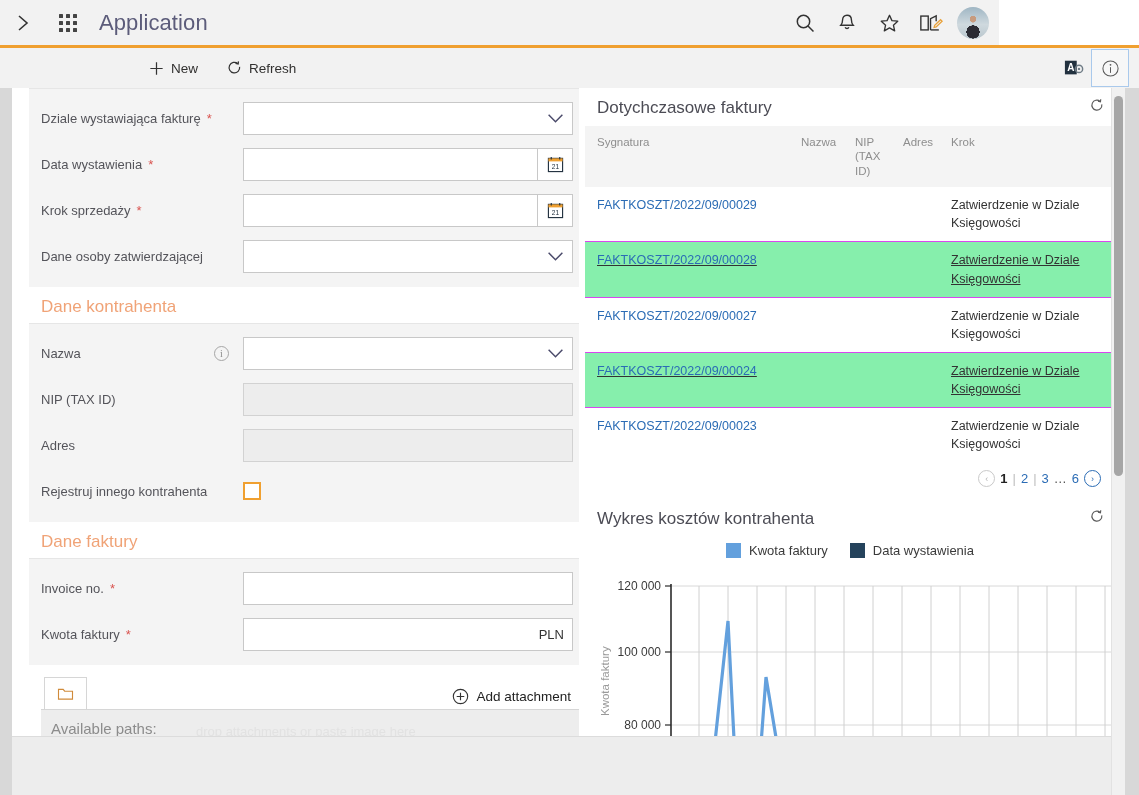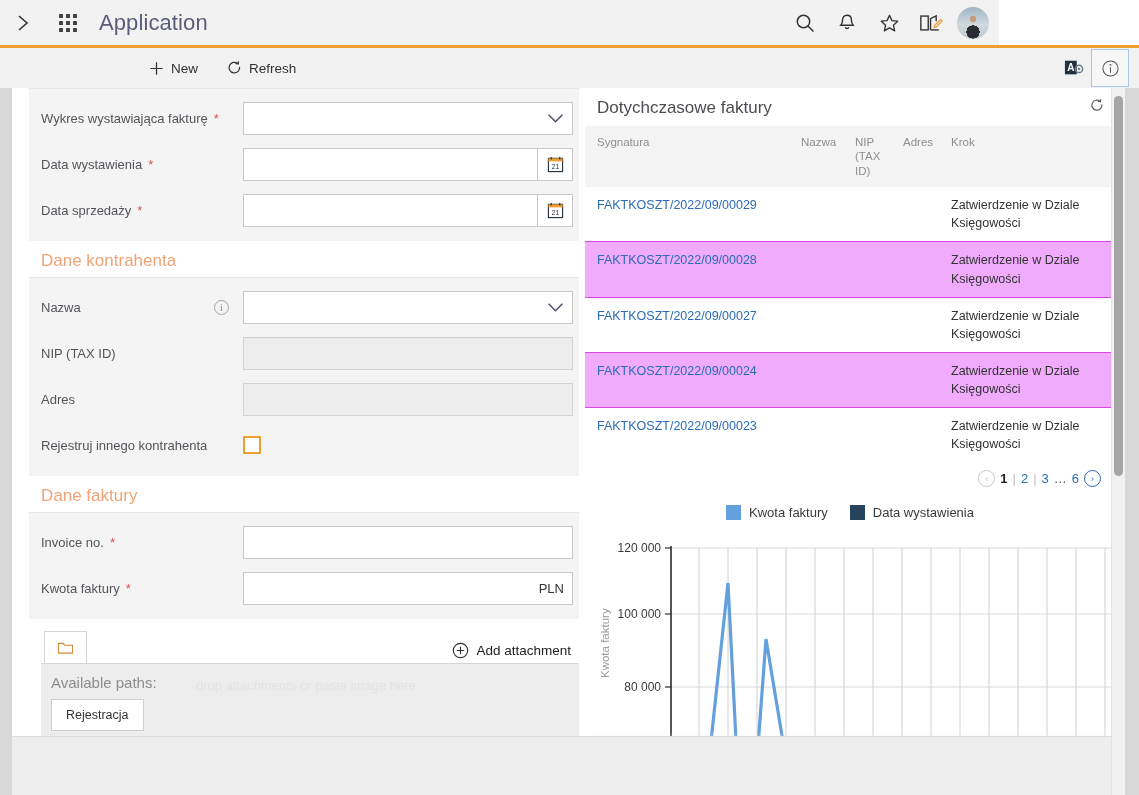--- a/index.html
+++ b/index.html
@@ -243,21 +243,21 @@
     text-align: left; padding: 9px 4px 9px 4px;
     vertical-align: top; line-height: 1.25;
   }
   table.grid th:first-child { padding-left: 12px; }
   table.grid td {
     font-size: 12.5px; color: #333;
     padding: 9px 4px; vertical-align: top; line-height: 1.45;
     border-bottom: 1px solid #d946ef;
   }
   table.grid td:first-child { padding-left: 12px; }
-  table.grid tr.alt td { background: #f0abfc; }
+  table.grid tr.alt td { background: #86efac; text-decoration: underline; }
   .link { color: #2b6cb5; }
   .c-sig { width: 212px; }
   .c-naz { width: 54px; }
   .c-nip { width: 48px; }
   .c-adr { width: 48px; }
   .c-krok { width: auto; }
 
   .pager {
     display: flex; align-items: center; justify-content: flex-end;
     gap: 5px; padding: 8px 14px 6px 0;
@@ -397,21 +397,21 @@
   <div class="frame">
     <div class="frame-inner">
 
       <div class="left-col">
 
         <div class="section-rule"></div>
         <div class="fieldpanel">
 
           <div class="field-row">
             <div class="field-label">
-              <span>Wykres wystawiająca fakturę</span>
+              <span>Dziale wystawiająca fakturę</span>
                 <span class="req">*</span>
             </div>
             <div class="field-ctrl">
               <div class="inputbox with-chev">
                 <svg class="chev-down" width="17" height="11" viewBox="0 0 18 12">
                     <path d="M1.5 2 L9 9.5 L16.5 2" fill="none" stroke="#4a4a6a" stroke-width="1.6"></path>
                   </svg>
               </div>
             </div>
           </div>
@@ -431,38 +431,50 @@
                     <path d="M4.5 1 v2.6 M13.5 1 v2.6" stroke="#22313f" stroke-width="1.2"></path>
                     <text x="9" y="14" font-size="7" text-anchor="middle" fill="#22313f" font-family="Liberation Sans, sans-serif">21</text>
                   </svg>
                 </div>
               </div>
             </div>
           </div>
 
           <div class="field-row">
             <div class="field-label">
-              <span>Data sprzedaży</span>
+              <span>Krok sprzedaży</span>
                 <span class="req">*</span>
             </div>
             <div class="field-ctrl">
               <div class="date-wrap">
                 <div class="date-input"></div>
                 <div class="date-btn">
                   <svg width="17" height="17" viewBox="0 0 18 18">
                     <rect x="1.5" y="2.5" width="15" height="14" fill="#fff" stroke="#22313f" stroke-width="1.2"></rect>
                     <rect x="1.5" y="2.5" width="15" height="3.2" fill="#f0a030"></rect>
                     <path d="M4.5 1 v2.6 M13.5 1 v2.6" stroke="#22313f" stroke-width="1.2"></path>
                     <text x="9" y="14" font-size="7" text-anchor="middle" fill="#22313f" font-family="Liberation Sans, sans-serif">21</text>
                   </svg>
                 </div>
               </div>
             </div>
           </div>
 
+          <div class="field-row">
+            <div class="field-label">
+              <span>Dane osoby zatwierdzającej</span>
+            </div>
+            <div class="field-ctrl">
+              <div class="inputbox with-chev">
+                <svg class="chev-down" width="17" height="11" viewBox="0 0 18 12">
+                    <path d="M1.5 2 L9 9.5 L16.5 2" fill="none" stroke="#4a4a6a" stroke-width="1.6"></path>
+                  </svg>
+              </div>
+            </div>
+          </div>
         </div>
 
         <div class="section-title">Dane kontrahenta</div>
         <div class="section-rule"></div>
         <div class="fieldpanel">
 
           <div class="field-row">
             <div class="field-label">
               <span>Nazwa</span>
               <span class="info-dot" style="margin-left:auto;margin-right:14px;">i</span>
@@ -622,20 +634,29 @@
           <span class="sep">|</span>
           <span>2</span>
           <span class="sep">|</span>
           <span>3</span>
           <span class="dots">…</span>
           <span>6</span>
           <div class="circ-arrow active">›</div>
         </div>
 
         <div class="chart-wrap">
+          <div class="panel-head">
+            <div class="panel-title">Wykres kosztów kontrahenta</div>
+            <div class="refresh-ic">
+              <svg width="16" height="16" viewBox="0 0 18 18">
+                <path d="M14.4 7.2a5.6 5.6 0 1 1-1.9-3.4" fill="none" stroke="#5a5a5a" stroke-width="1.3"></path>
+                <path d="M13.2 1.4 L12.9 4.3 L10.1 3.6" fill="none" stroke="#5a5a5a" stroke-width="1.3"></path>
+              </svg>
+            </div>
+          </div>
 
           <div class="legend">
             <div class="legend-item">
               <span class="swatch" style="background:#63a0dd"></span>
               <span>Kwota faktury</span>
             </div>
             <div class="legend-item">
               <span class="swatch" style="background:#25435c"></span>
               <span>Data wystawienia</span>
             </div>

